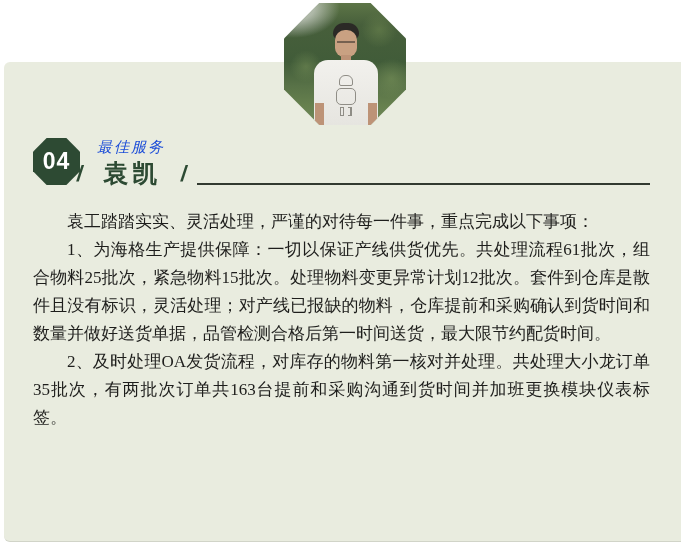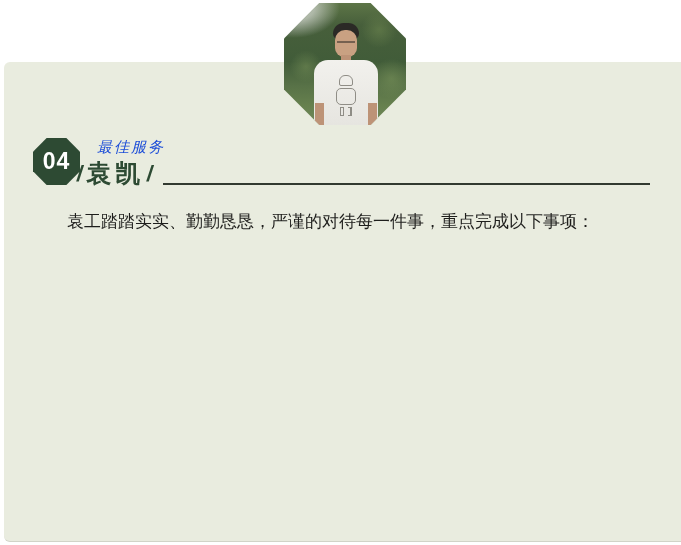--- a/index.html
+++ b/index.html
@@ -75,21 +75,21 @@
     font-weight: bold;
     line-height: 26px;
     transform: skewX(-8deg);
   }
   .name {
     color: #2d4a33;
     font-size: 25px;
     font-weight: bold;
     letter-spacing: 4px;
     line-height: 28px;
-    margin: 0 3px;
+    margin: 0 20px;
   }
   .underline {
     flex: 1;
     height: 0;
     border-bottom: 2px solid #323a30;
     margin-left: 10px;
     margin-bottom: 2px;
   }
 
   
@@ -193,21 +193,23 @@
         <div class="name-row">
           <span class="slash">/</span>
           <span class="name">袁凯</span>
           <span class="slash">/</span>
           <div class="underline"></div>
         </div>
       </div>
     </div>
 
     <div class="body-text">
-      <p>袁工踏踏实实、勤勤恳恳，严谨的对待每一件事，重点完成以下事项：</p>
+      <p>袁工踏踏实实、灵活处理，严谨的对待每一件事，重点完成以下事项：</p>
+      <p>1、为海格生产提供保障：一切以保证产线供货优先。共处理流程61批次，组合物料25批次，紧急物料15批次。处理物料变更异常计划12批次。套件到仓库是散件且没有标识，灵活处理；对产线已报缺的物料，仓库提前和采购确认到货时间和数量并做好送货单据，品管检测合格后第一时间送货，最大限节约配货时间。</p>
+      <p>2、及时处理OA发货流程，对库存的物料第一核对并处理。共处理大小龙订单35批次，有两批次订单共163台提前和采购沟通到货时间并加班更换模块仪表标签。</p>
     </div>
 
   </div>
 
   <div class="photo">
     <div class="person">
       <div class="hair"></div>
       <div class="face"></div>
       <div class="glasses"></div>
       <div class="neck"></div>

